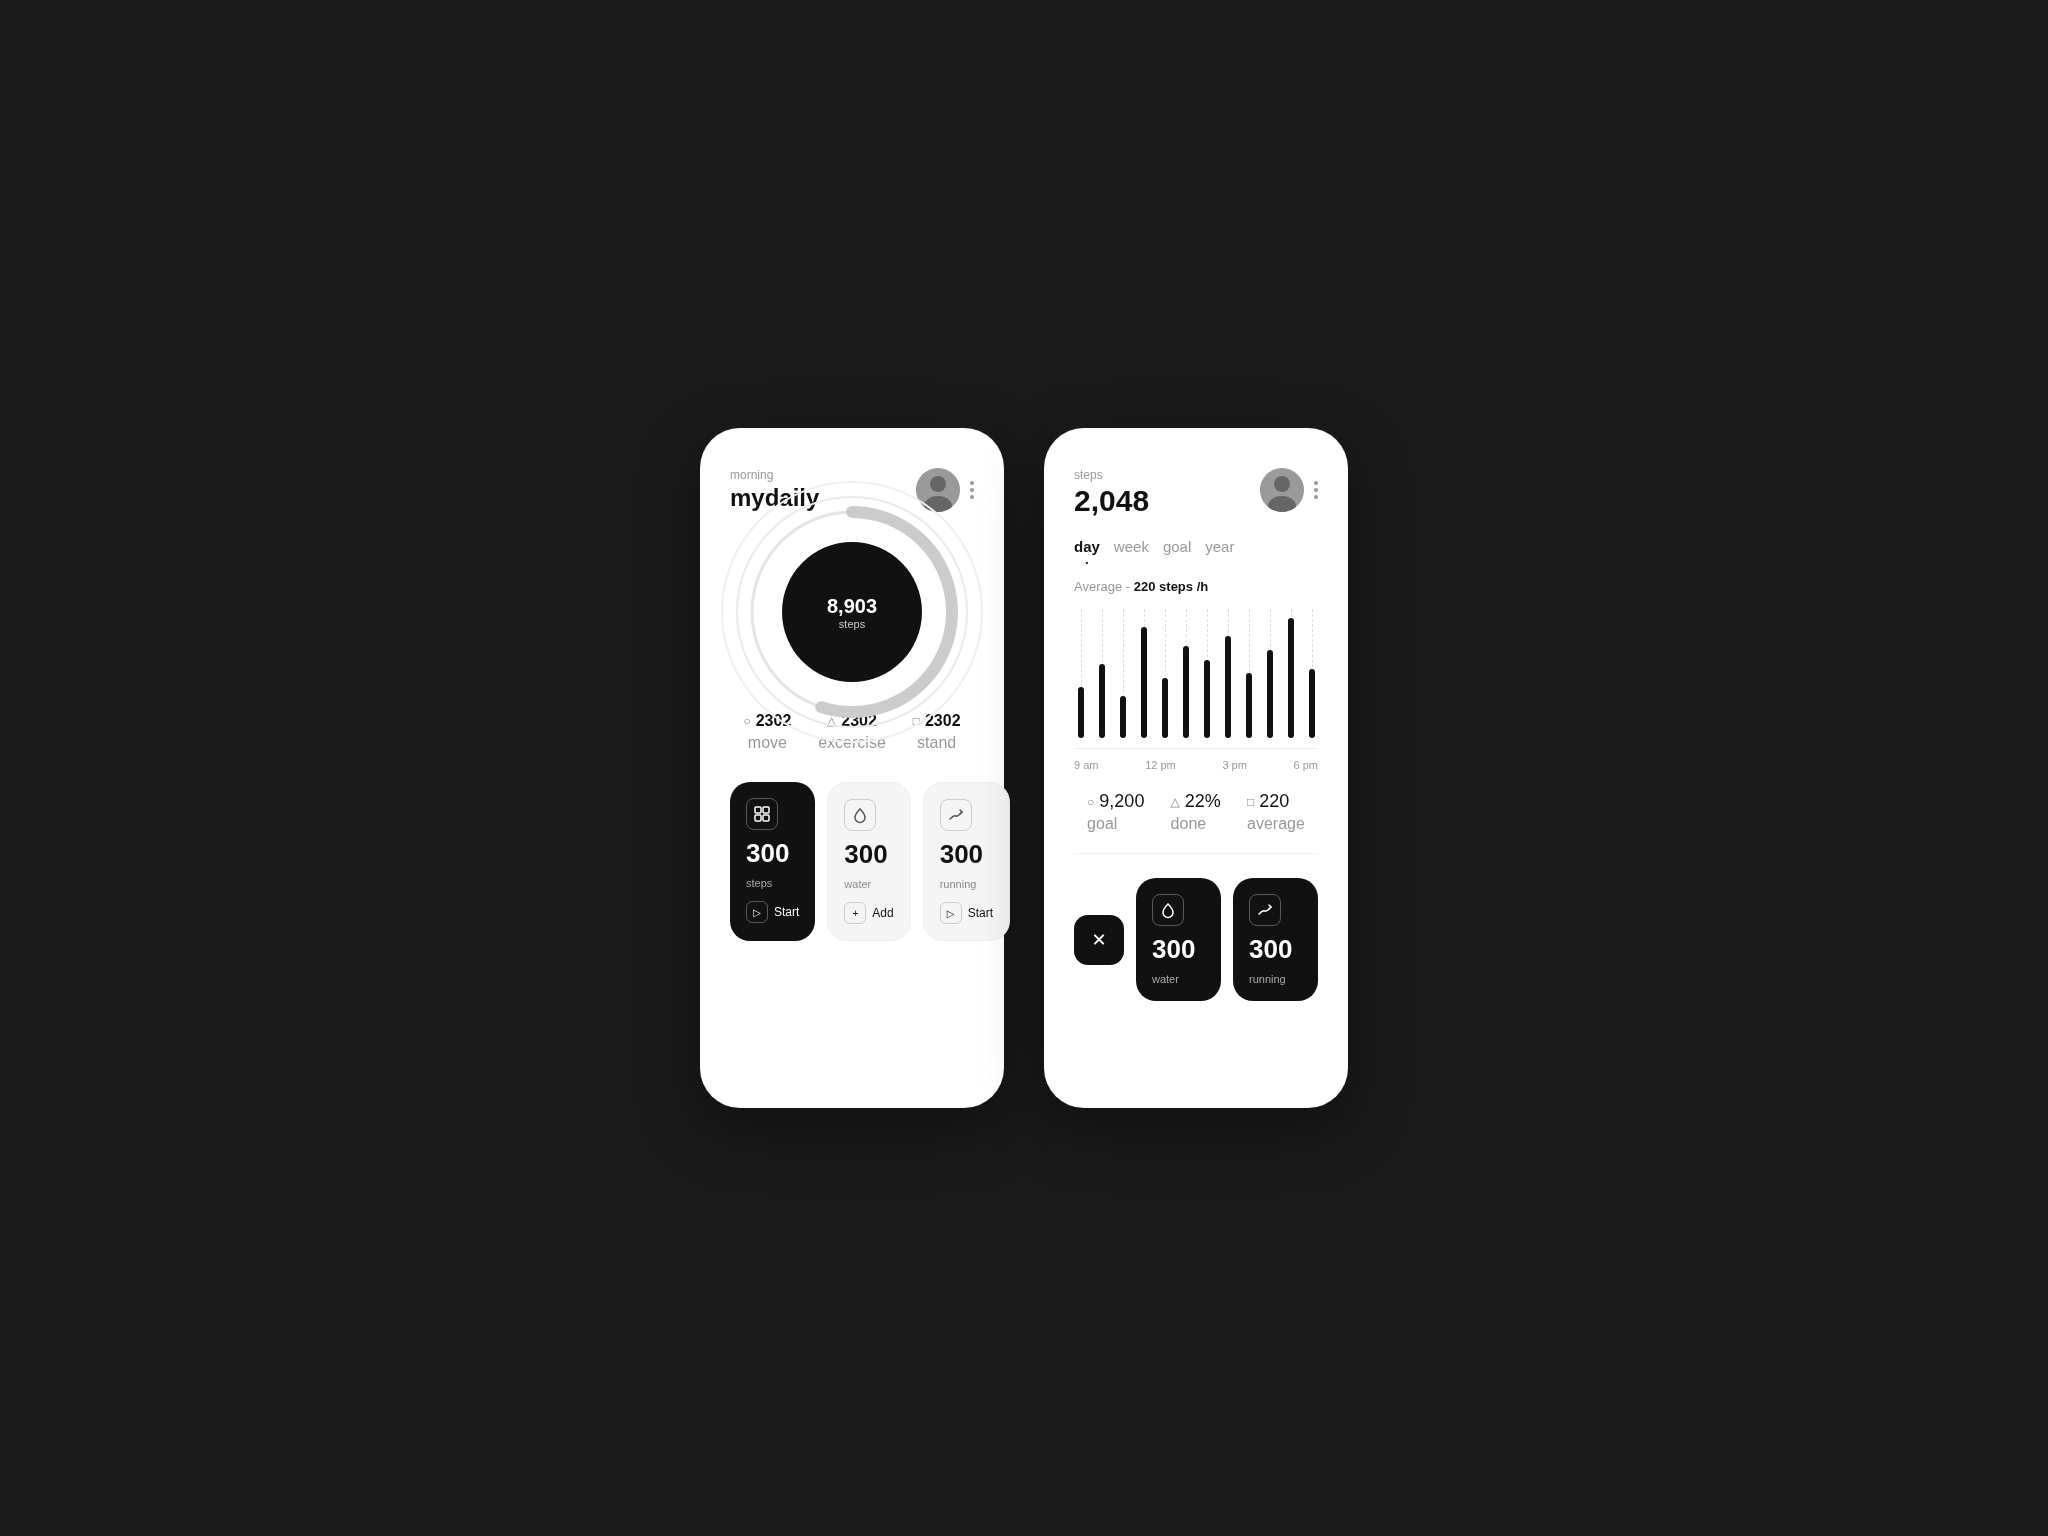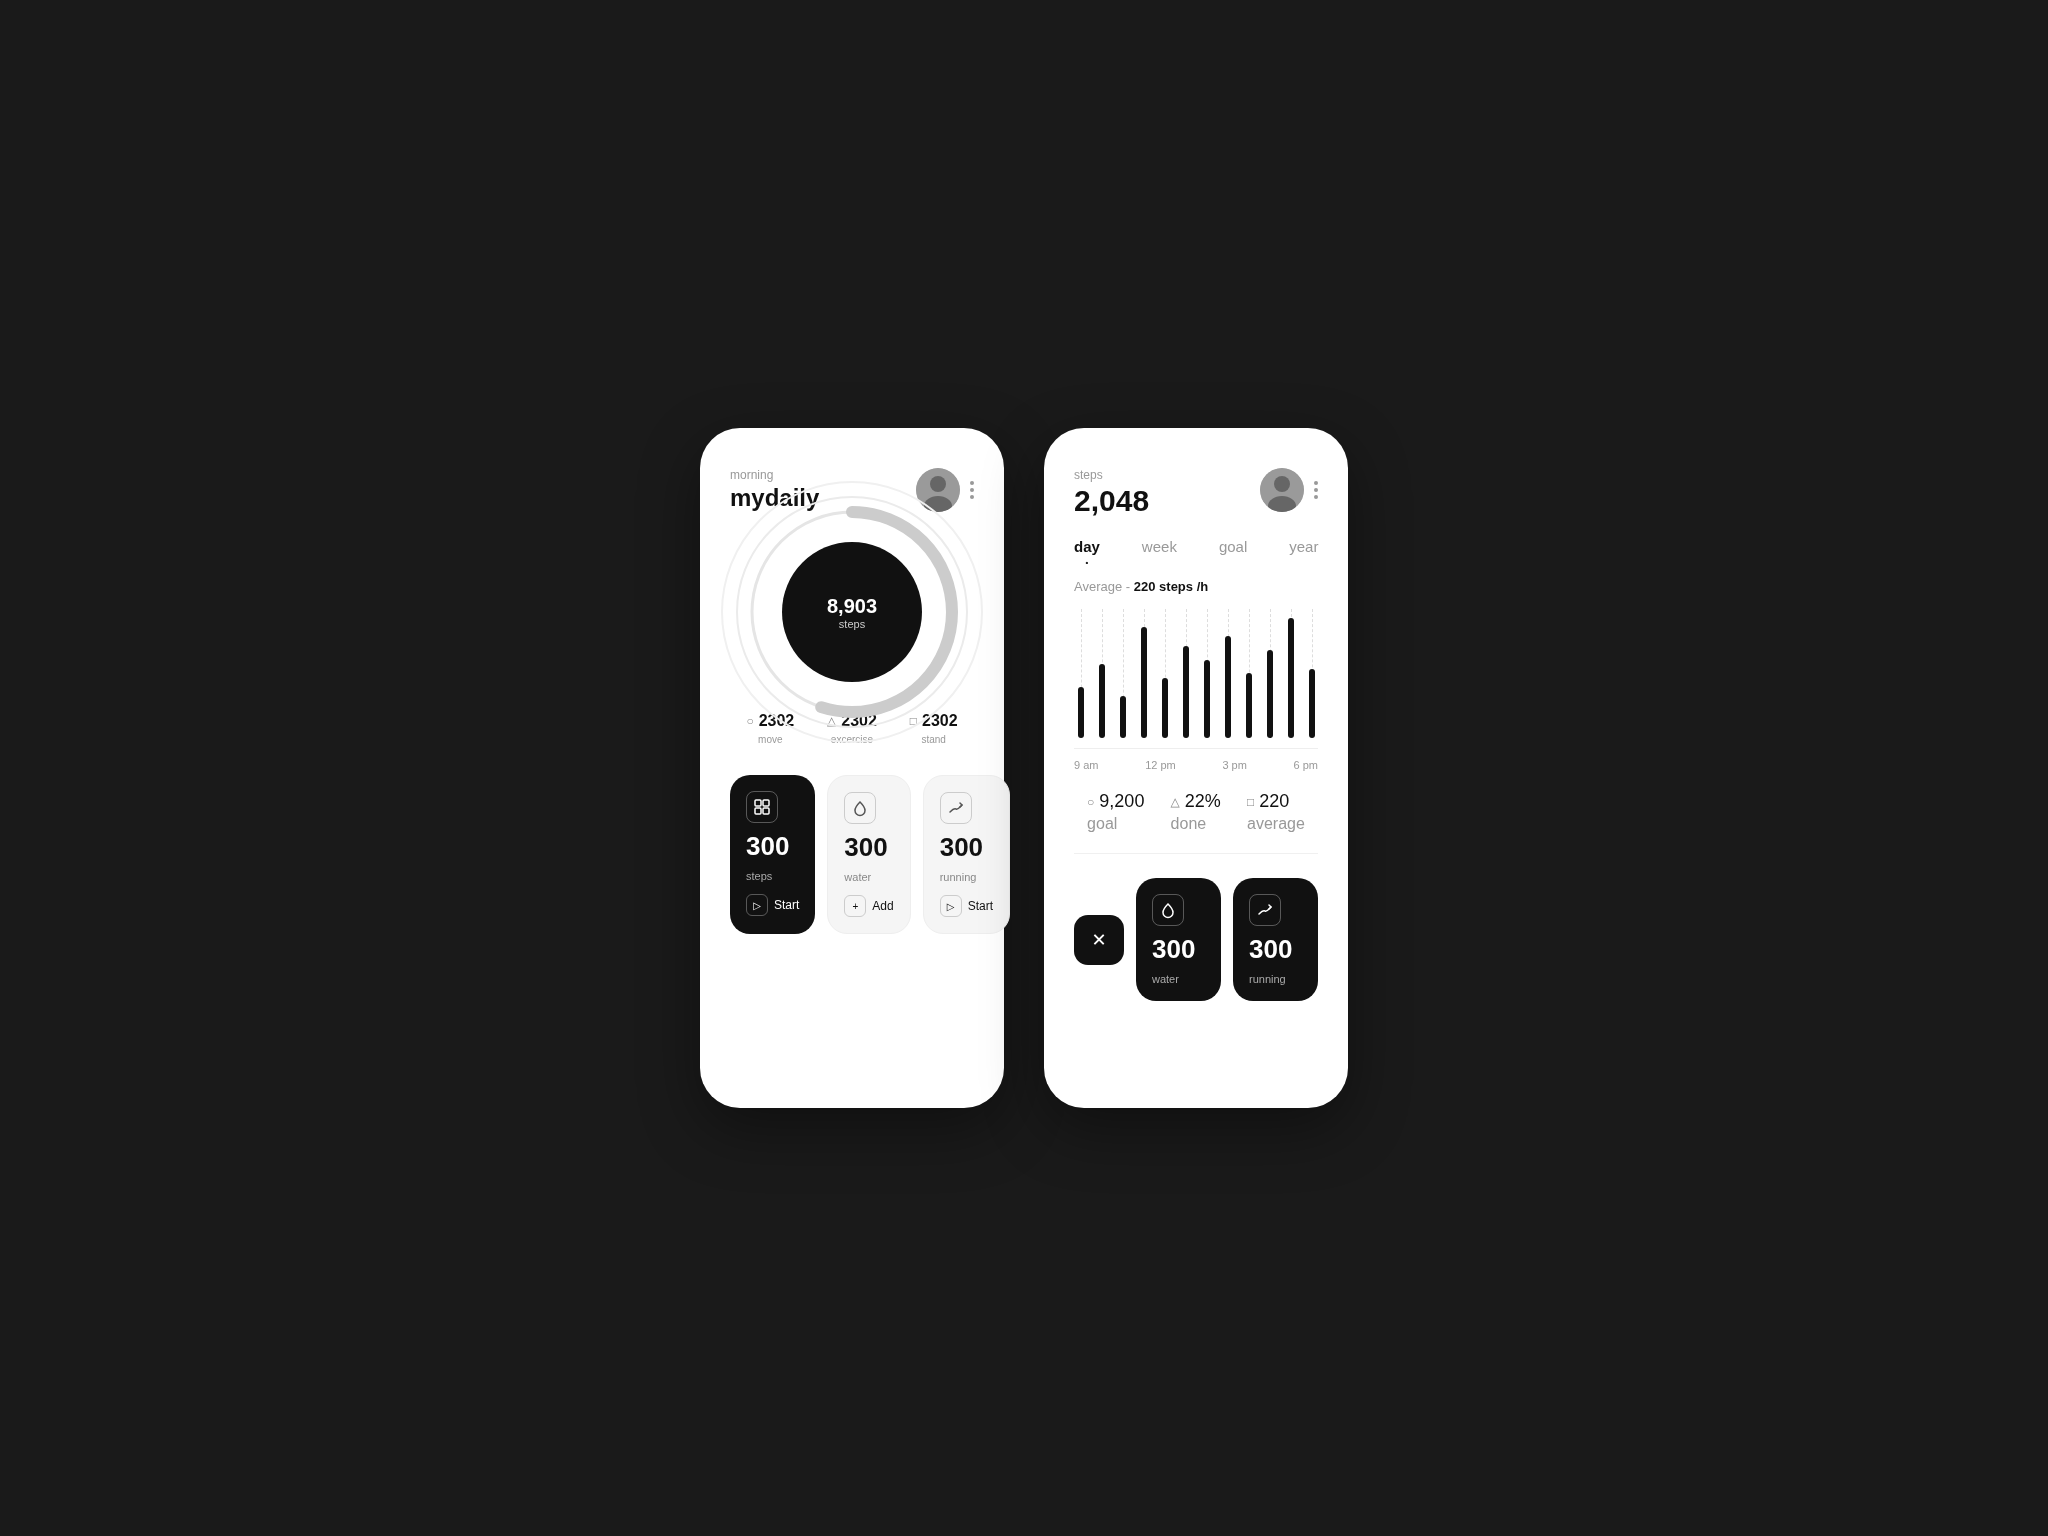--- a/index.html
+++ b/index.html
@@ -123,21 +123,21 @@
     .stat-icon {
       font-size: 12px;
       color: #888;
     }
     .stat-value {
       font-size: 16px;
       font-weight: 700;
       color: #111;
     }
     .stat-label {
-      font-size: 10px;
+      font-size: 16px;
       color: #999;
     }
 
     
     .cards-row {
       display: flex;
       gap: 12px;
     }
     .card {
       flex: 1;
@@ -214,21 +214,21 @@
     }
     .steps-big {
       font-size: 30px;
       font-weight: 700;
       color: #111;
     }
 
     
     .period-tabs {
       display: flex;
-      gap: 42px;
+      gap: 14px;
       margin-bottom: 20px;
     }
     .period-tab {
       font-size: 15px;
       color: #999;
       cursor: pointer;
       position: relative;
       padding-bottom: 4px;
     }
     .period-tab.active {

